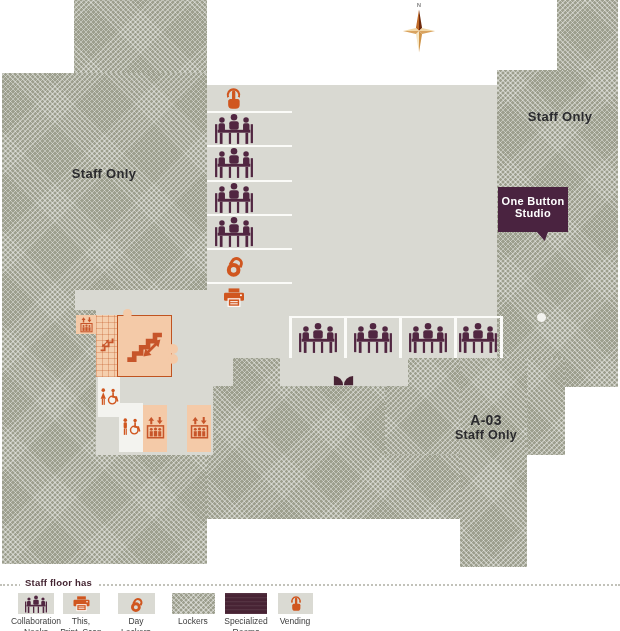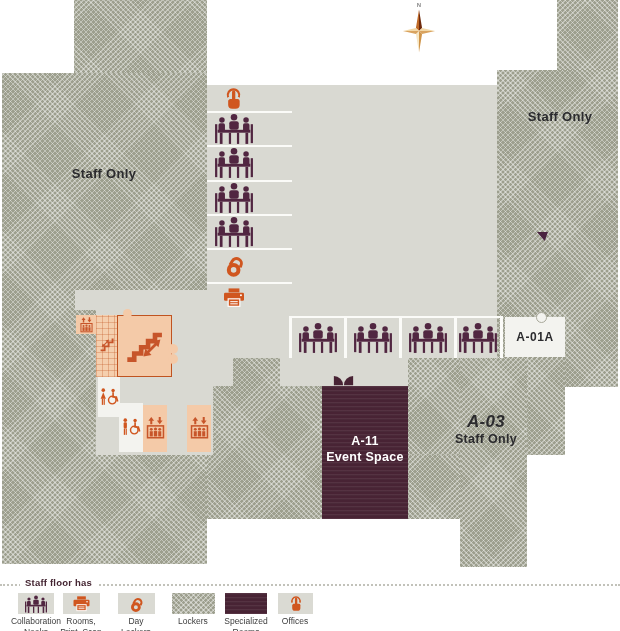--- a/index.html
+++ b/index.html
@@ -249,41 +249,38 @@
       <svg width="44" height="31">
         <use href="#i-nook"></use>
       </svg>
     </div>
   <div class="abs icp" style="left:456px;top:322px;">
       <svg width="44" height="31">
         <use href="#i-nook"></use>
       </svg>
     </div>
 
-  <div class="abs roomwhite" style="left:505px;top:317px;width:60px;height:40px;">
-    <div class="maplabel" style="font-size:12px;margin-top:13px;letter-spacing:.6px;">A-01A</div>
-  </div>
   <div class="abs roomwhite notch" style="left:536px;top:312px;width:9px;height:9px;border:1px solid #a9a99b;"></div>
 
+  <div class="abs obs" style="left:498px;top:187px;width:70px;height:45px;">
+    <div class="whitelabel" style="font-size:11px;margin-top:8px;">One Button</div>
+    <div class="whitelabel" style="font-size:11px;">Studio</div>
+  </div>
   <div class="abs obs" style="left:537px;top:232px;width:11px;height:9px;clip-path:polygon(0 0,100% 0,70% 100%);"></div>
 
-  <div class="abs specialized" style="left:322px;top:386px;width:86px;height:133px;">
-    <div class="whitelabel" style="font-size:12.5px;margin-top:48px;">A-11</div>
-    <div class="whitelabel" style="font-size:12.5px;margin-top:2px;">Event Space</div>
-  </div>
   <div class="abs" style="left:333px;top:374px;color:#482334;">
       <svg width="21" height="12">
         <use href="#i-door2"></use>
       </svg>
     </div>
 
   <div class="abs maplabel" style="left:54px;top:166px;width:100px;font-size:13px;">Staff Only</div>
   <div class="abs maplabel" style="left:510px;top:109px;width:100px;font-size:13px;">Staff Only</div>
   <div class="abs" style="left:436px;top:412px;width:100px;">
-    <div class="maplabel" style="font-size:17px;font-style:italic;">A-03</div>
+    <div class="maplabel" style="font-size:14px;">A-03</div>
     <div class="maplabel" style="font-size:12.5px;">Staff Only</div>
   </div>
 
   <div class="abs" style="left:396px;top:2px;width:46px;text-align:center;">
     <div style="font-size:6px;color:#8a8a8a;font-weight:bold;">N</div>
     <svg width="42" height="46" viewBox="0 0 44 60" style="margin:0 auto;">
       <polygon points="22,2 22,30 18,26" fill="#c06a28"></polygon>
       <polygon points="22,2 22,30 26,26" fill="#6f2a0c"></polygon>
       <polygon points="43,30 22,30 26,26" fill="#f2d8a8"></polygon>
       <polygon points="43,30 22,30 26,34" fill="#d9a35f"></polygon>
@@ -318,31 +315,31 @@
     <svg class="ic" width="14" height="17" style="color:#d0561f">
         <use href="#i-touch"></use>
       </svg>
   </div>
 
   <div class="abs lglabel" style="left:6px;top:616px;width:60px;">
     <div>Collaboration</div>
       <div>Nooks</div>
   </div>
   <div class="abs lglabel" style="left:51px;top:616px;width:60px;">
-    <div>Rooms,</div>
+    <div>This,</div>
       <div>Print, Scan</div>
   </div>
   <div class="abs lglabel" style="left:106px;top:616px;width:60px;">
     <div>Day</div>
       <div>Lockers</div>
   </div>
   <div class="abs lglabel" style="left:163px;top:616px;width:60px;">
     <div>Lockers</div>
   </div>
   <div class="abs lglabel" style="left:216px;top:616px;width:60px;">
     <div>Specialized</div>
       <div>Rooms</div>
   </div>
   <div class="abs lglabel" style="left:265px;top:616px;width:60px;">
-    <div>Offices</div>
+    <div>Vending</div>
   </div>
 
 </div>
 
 </body></html>

